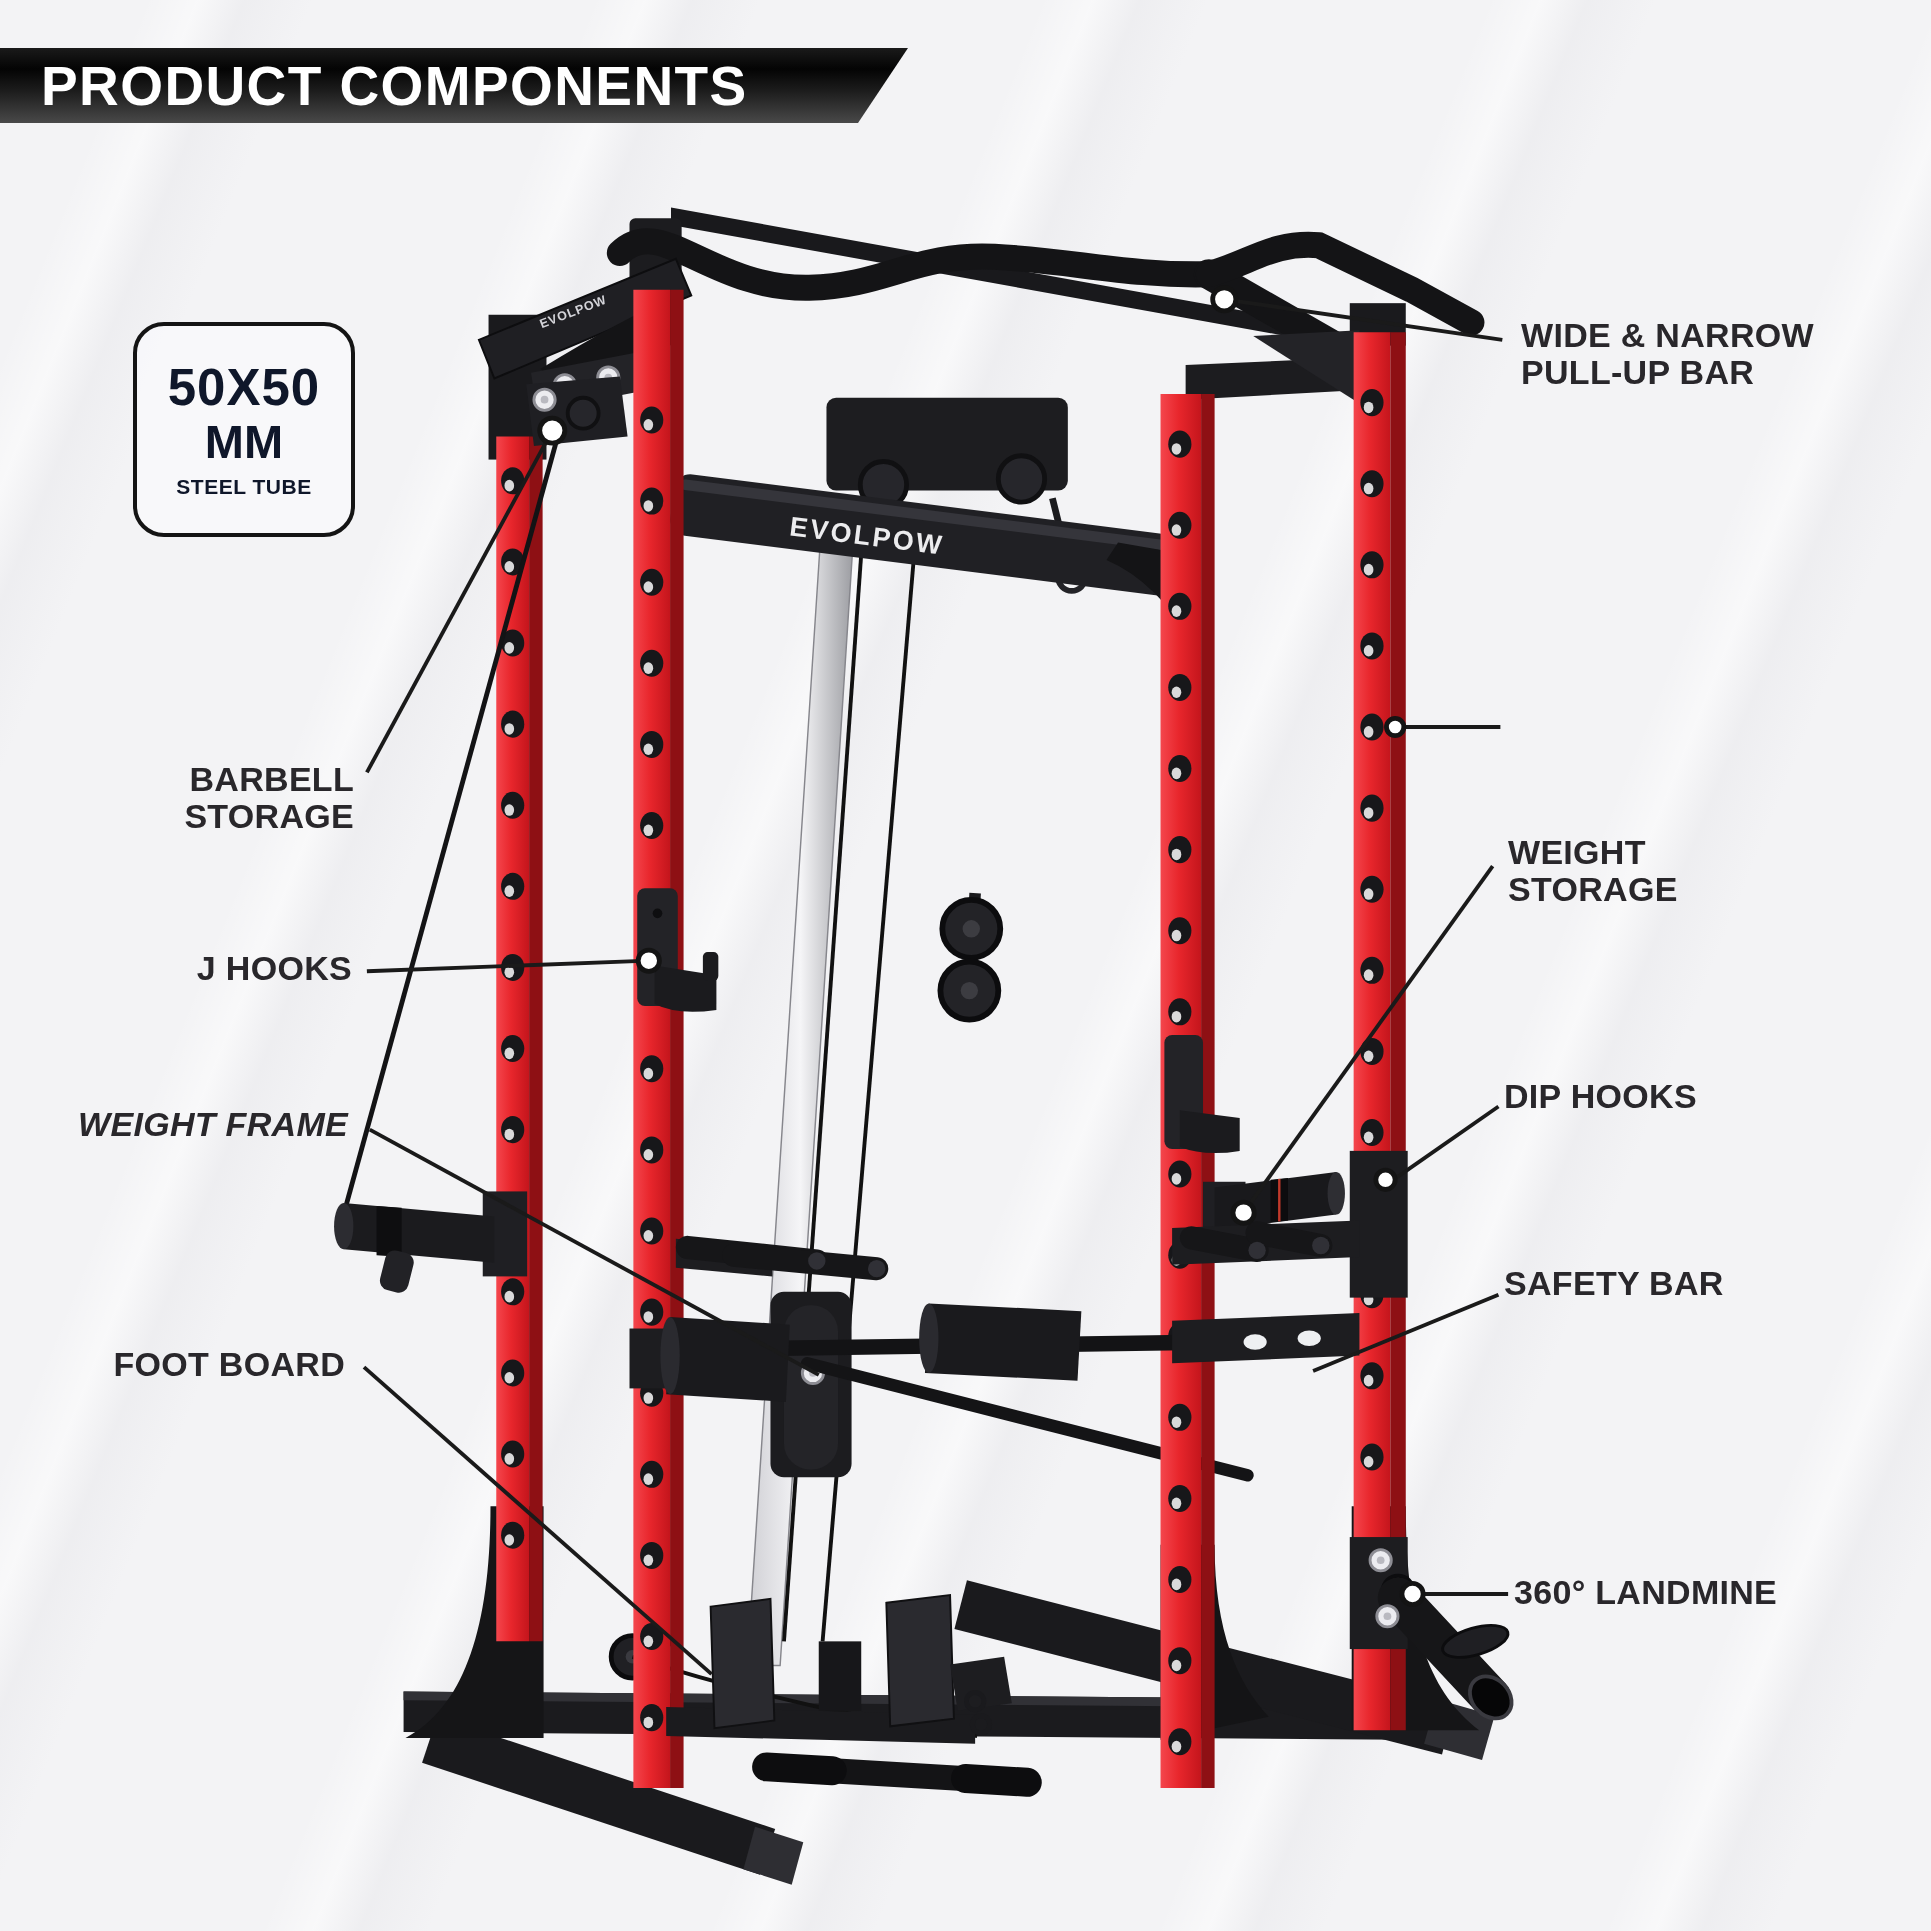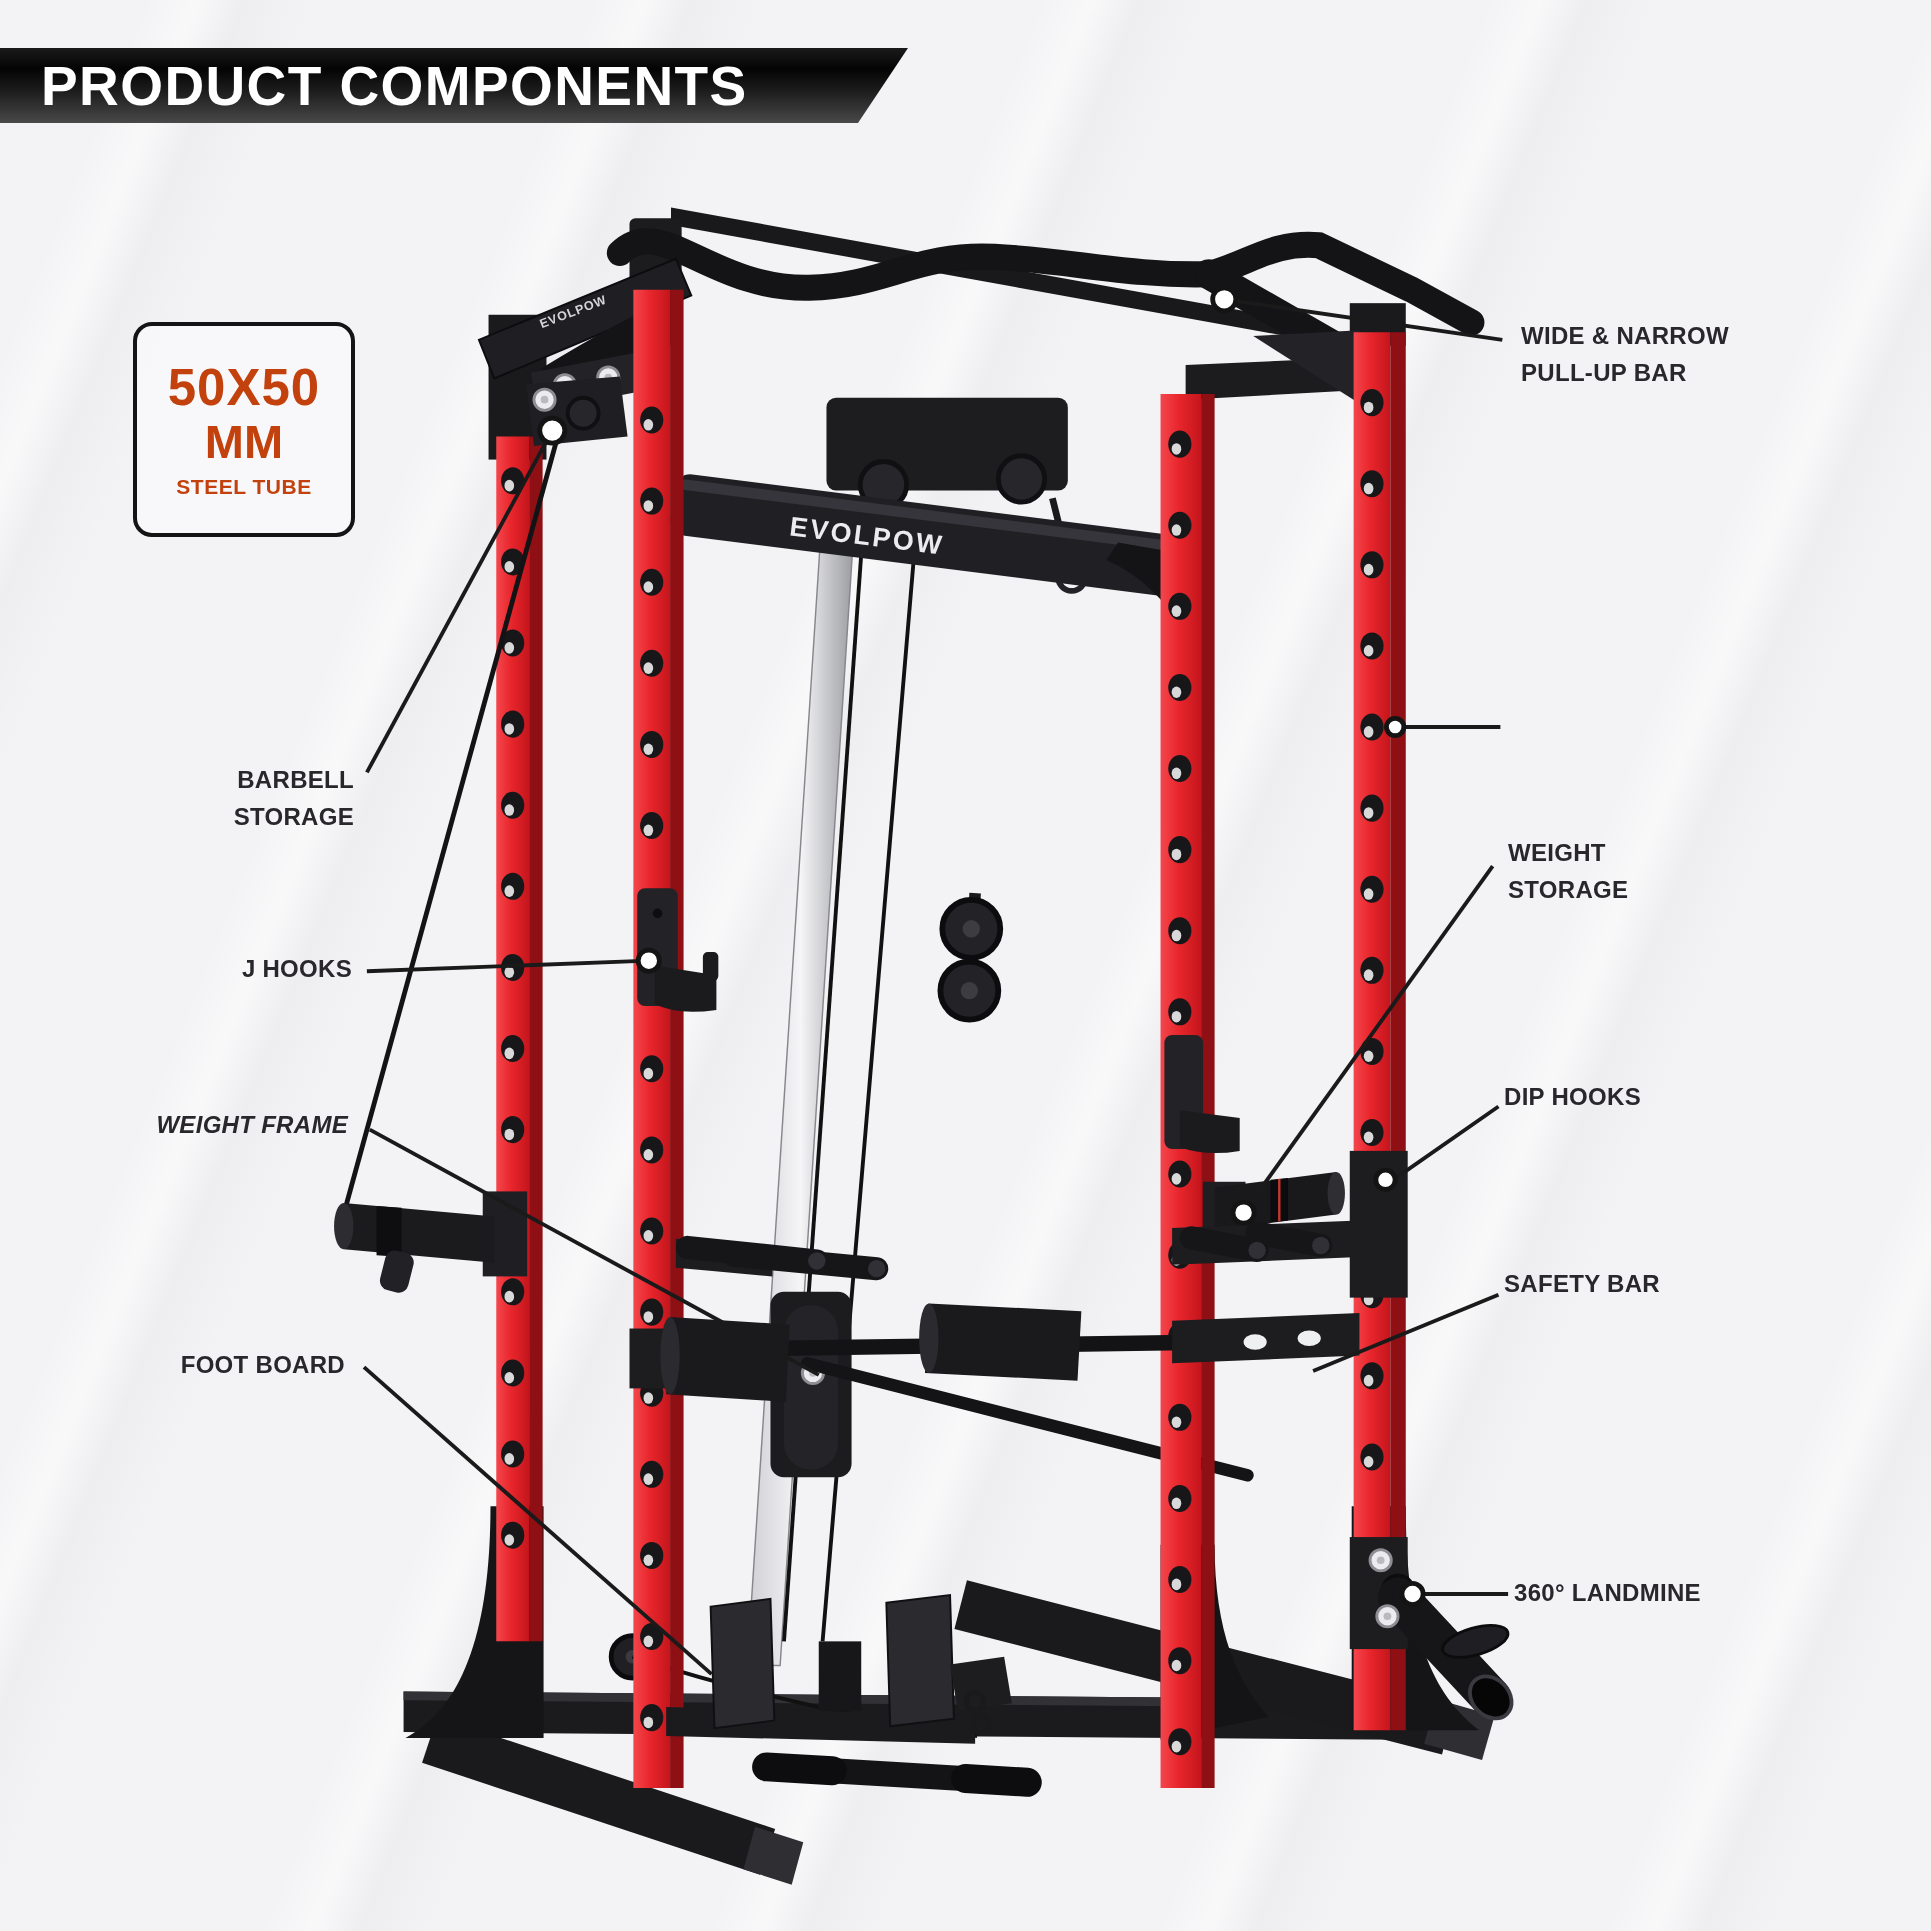--- a/index.html
+++ b/index.html
@@ -23,30 +23,30 @@
     background:linear-gradient(180deg,#1a1a1a 0%,#040404 28%,#1d1d1d 58%,#494949 100%);
     clip-path:polygon(0 0,100% 0,calc(100% - 50px) 100%,0 100%);
     display:flex;align-items:center;z-index:4;
   }
   #banner .t{
     color:#fff;font-size:55px;font-weight:700;letter-spacing:1.4px;
     padding-left:41px;white-space:nowrap;
   }
   #badge{
     position:absolute;left:133px;top:322px;width:214px;height:207px;
-    border:4.8px solid #141414;border-radius:19px;background:rgba(250,250,252,.72);
+    border:4.8px solid #141414;border-radius:31px;background:rgba(250,250,252,.72);
     display:flex;flex-direction:column;align-items:center;justify-content:center;
-    z-index:4;color:#c2410c;text-align:center;line-height:1;
+    z-index:4;color:#0f172a;text-align:center;line-height:1;
   }
   #badge .b1{font-size:51px;font-weight:700;letter-spacing:1px;}
   #badge .b2{font-size:47px;font-weight:700;margin-top:5px;}
   #badge .b3{font-size:21px;font-weight:700;margin-top:10.6px;letter-spacing:0.5px;}
   .callout-label{
     position:absolute;z-index:5;color:#29272b;font-weight:700;
-    font-size:24px;line-height:37px;letter-spacing:0.3px;white-space:pre-line;
+    font-size:34px;line-height:37px;letter-spacing:0.3px;white-space:pre-line;
   }
   .al{text-align:left;}  .ar{text-align:right;}
   .lbl-pullup{left:1521px;top:317px;}
   .lbl-height{left:1508px;top:699px;}
   .lbl-wstorage{left:1508px;top:834px;}
   .lbl-dip{left:1504px;top:1078px;}
   .lbl-safety{left:1504px;top:1265px;}
   .lbl-landmine{left:1514px;top:1574px;}
   .lbl-barbell{right:1577px;top:761px;}
   .lbl-jhooks{right:1579px;top:950px;}

